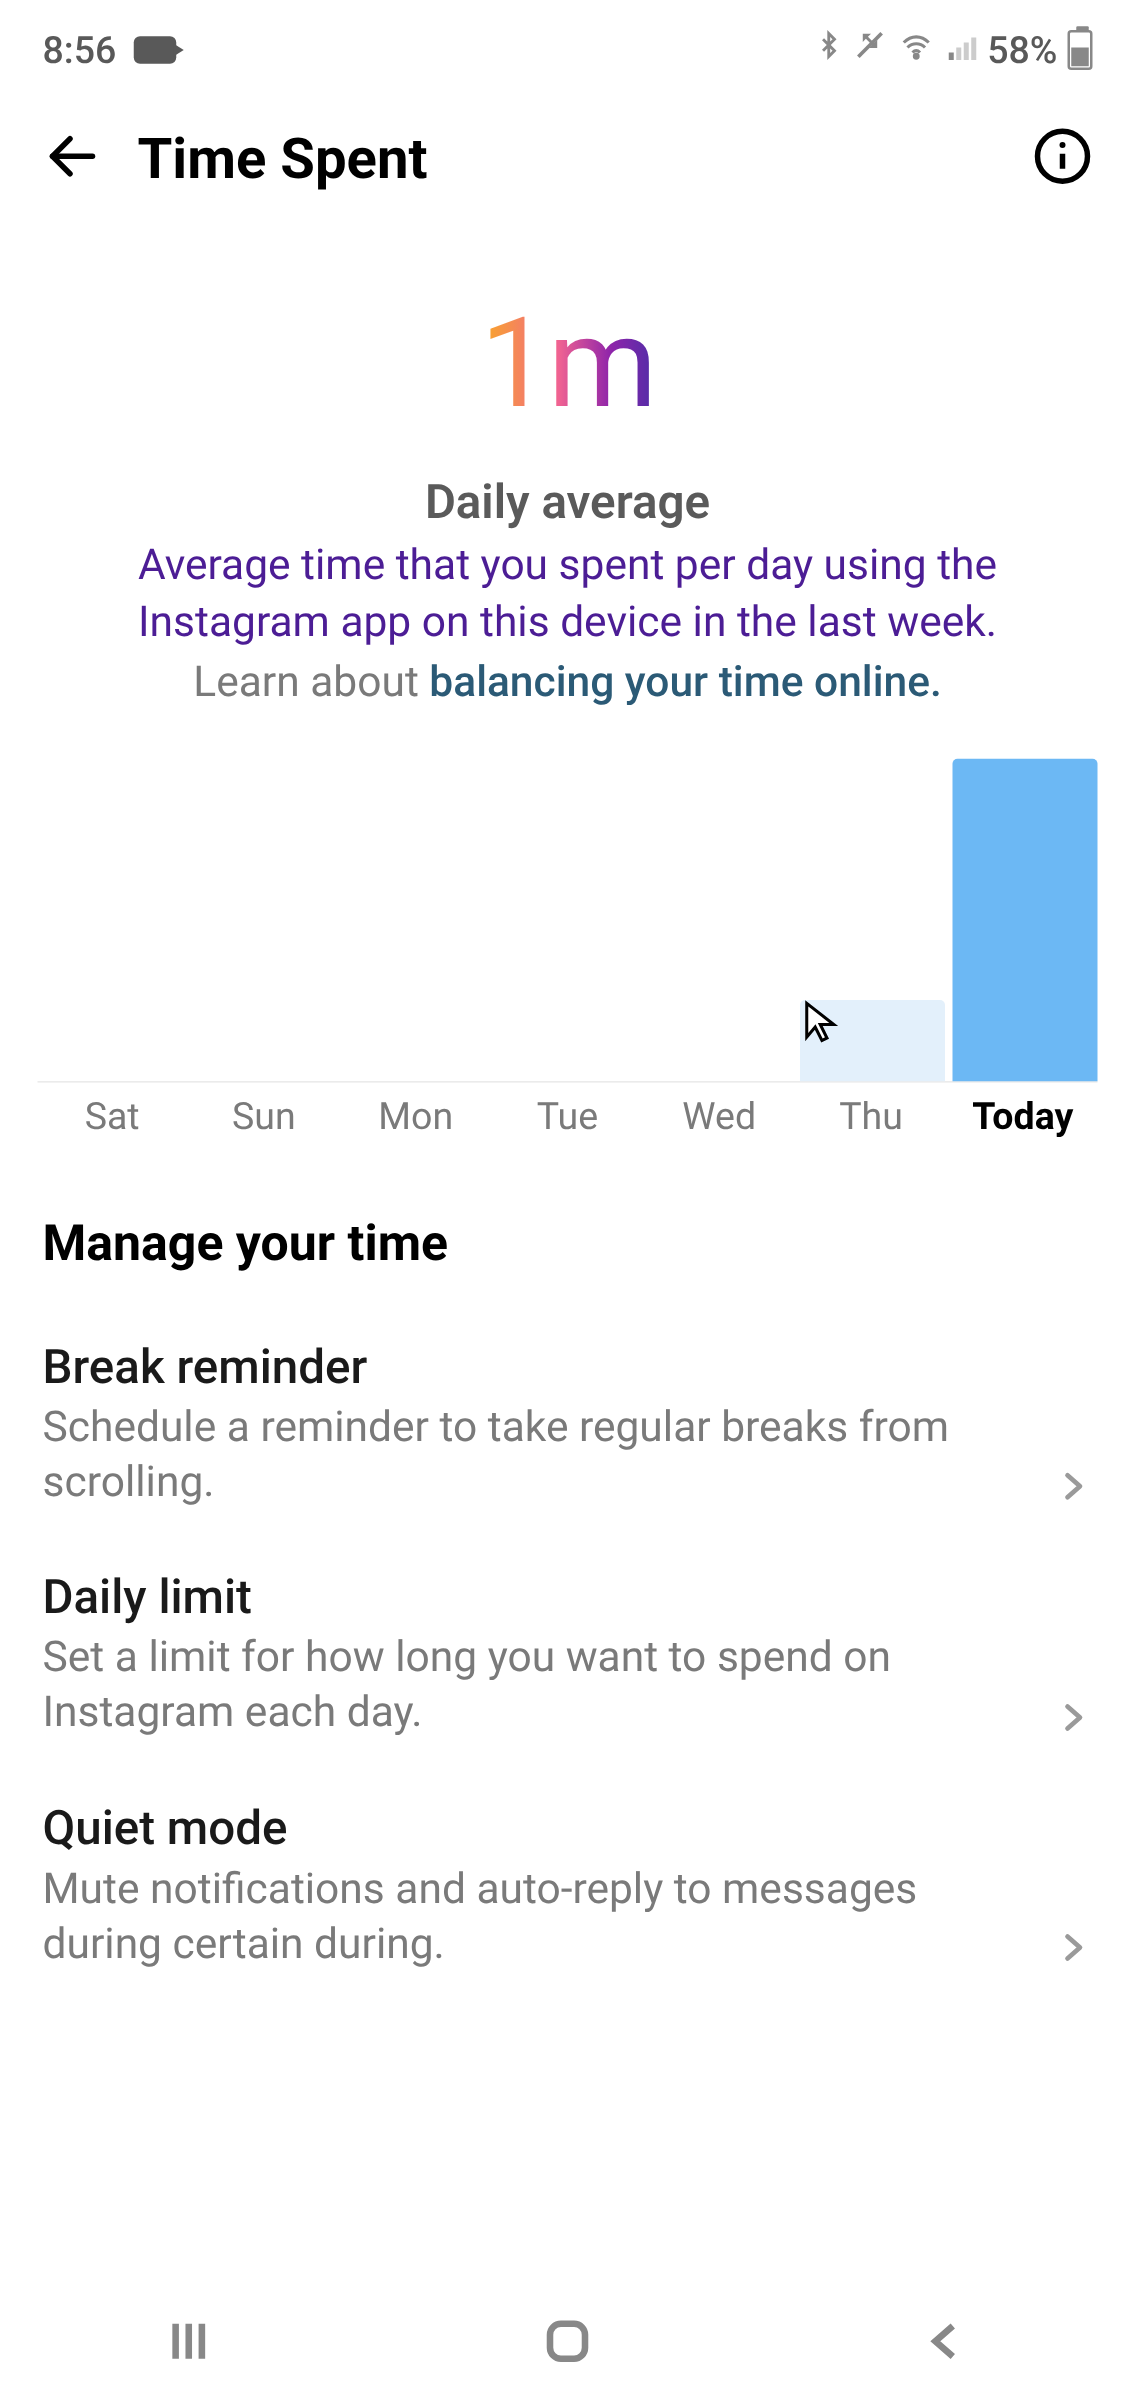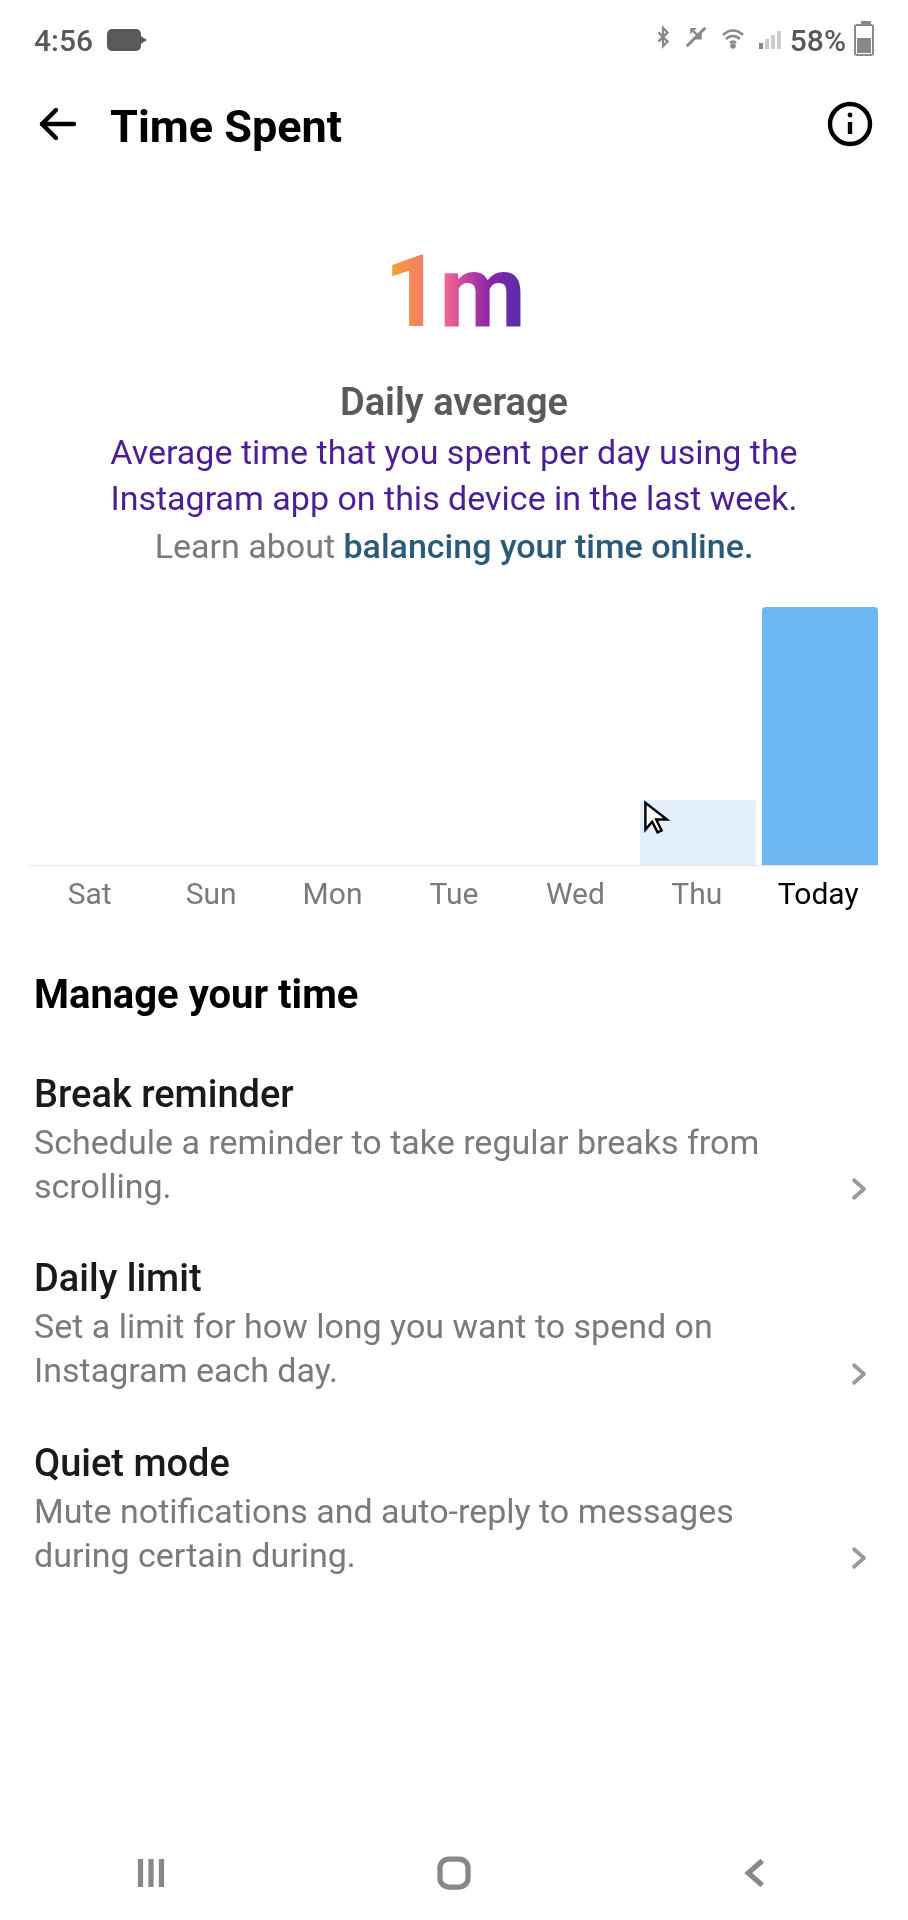--- a/index.html
+++ b/index.html
@@ -32,36 +32,36 @@
   .camera-pill::after { content: ""; position: absolute; right: -6px; top: 6px; width: 0; height: 0; border-top: 5px solid transparent; border-bottom: 5px solid transparent; border-left: 8px solid #595959; }
   .battery-shell {
     width: 20px; height: 32px; border: 2px solid #888; border-radius: 3px; position: relative; display:inline-block;
   }
   .battery-shell::before { content:""; position:absolute; top:-5px; left:5px; width:10px; height:4px; background:#888; border-radius:1px; }
   .battery-shell::after { content:""; position:absolute; bottom:1px; left:1px; right:1px; height:55%; background:#888; }
 
   
   .header {
     display: flex;
-    align-items: flex-start;
+    align-items: flex-end;
     padding: 20px 34px 40px 34px;
     gap: 28px;
   }
   .back-arrow svg { width: 48px; height: 48px; stroke:#000; }
   .title { font-size: 45px; font-weight: 700; flex: 1; }
   .info-circle svg { width: 48px; height: 48px; stroke:#000; }
 
   
   .summary {
     text-align: center;
     padding: 40px 40px 10px 40px;
   }
   .big-metric {
     font-size: 100px;
-    font-weight: 700;
+    font-weight: 400;
     letter-spacing: -2px;
     background: linear-gradient(90deg, #f9a825 0%, #f06292 45%, #8e24aa 75%, #512da8 100%);
     -webkit-background-clip: text;
     background-clip: text;
     color: transparent;
     display: inline-block;
   }
   .avg-label {
     margin-top: 30px;
     font-size: 38px;
@@ -111,21 +111,21 @@
     display: flex;
     gap: 2px;
     margin-top: 10px;
   }
   .lab {
     flex: 1;
     text-align: center;
     font-size: 30px;
     color: #7a7a7a;
   }
-  .lab.active { color: #000; font-weight: 400; }
+  .lab.active { color: #000; font-weight: 700; }
 
   
   .section-title {
     font-size: 40px;
     font-weight: 700;
     padding: 60px 50px 30px 34px;
   }
   .item {
     display: flex;
     align-items: flex-end;
@@ -154,21 +154,21 @@
     left: 640px;
     top: 798px;
     pointer-events: none;
   }
 </style>
 </head>
 <body>
 
 <div class="status-bar">
   <div class="status-left">
-    <span>4:56</span>
+    <span>8:56</span>
     <span class="camera-pill"></span>
   </div>
   <div class="status-right">
     <span>
       <svg width="22" height="28" viewBox="0 0 24 24" fill="none" stroke="#888" stroke-width="2.5">
           <path d="M7 7l10 10-5 5V2l5 5L7 17"></path>
         </svg>
     </span>
     <span>
       <svg width="28" height="28" viewBox="0 0 24 24" fill="#888">

